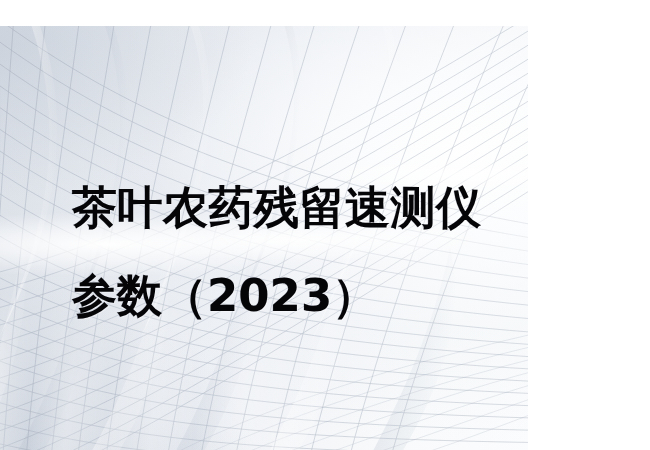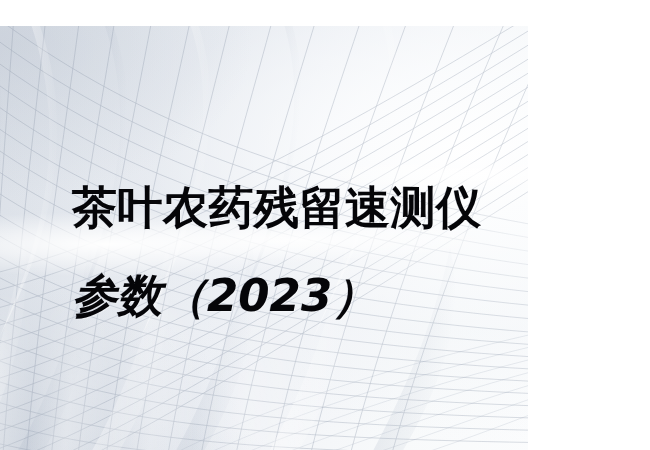--- a/index.html
+++ b/index.html
@@ -99,21 +99,21 @@
     font-family: "DejaVu Sans", "Liberation Sans", sans-serif;
     font-weight: 700;
     font-size: 45px;
     line-height: 88px;
     letter-spacing: 0.5px;
     white-space: nowrap;
     text-shadow:
        1px 1px 0 rgba(255,255,255,0.30),
       -0.5px -0.5px 0 rgba(30,40,70,0.25);
   }
-  #title-line-2 { letter-spacing: 0px; font-style: italic; }
+  #title-line-2 { letter-spacing: 0px; }
 </style>
 </head>
 <body>
 
 <div id="banner">
 
   <div class="bg-layer" id="bg-base"></div>
 
   <div class="bg-layer" id="bg-corner-shade"></div>
 

